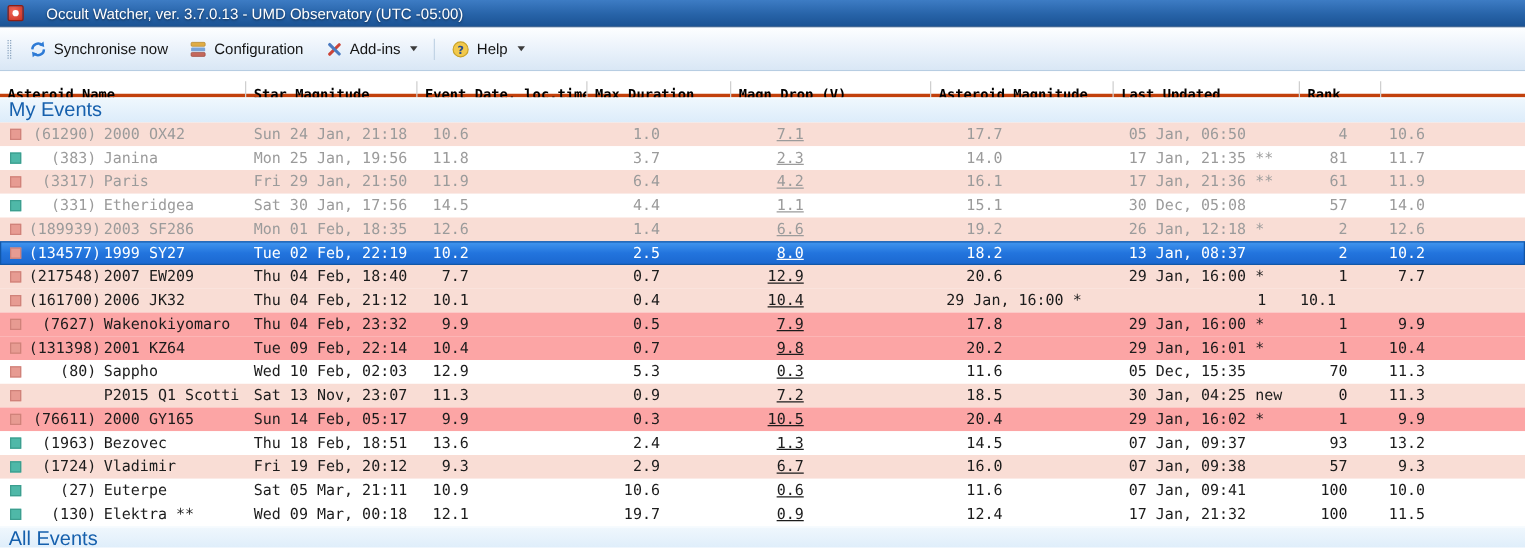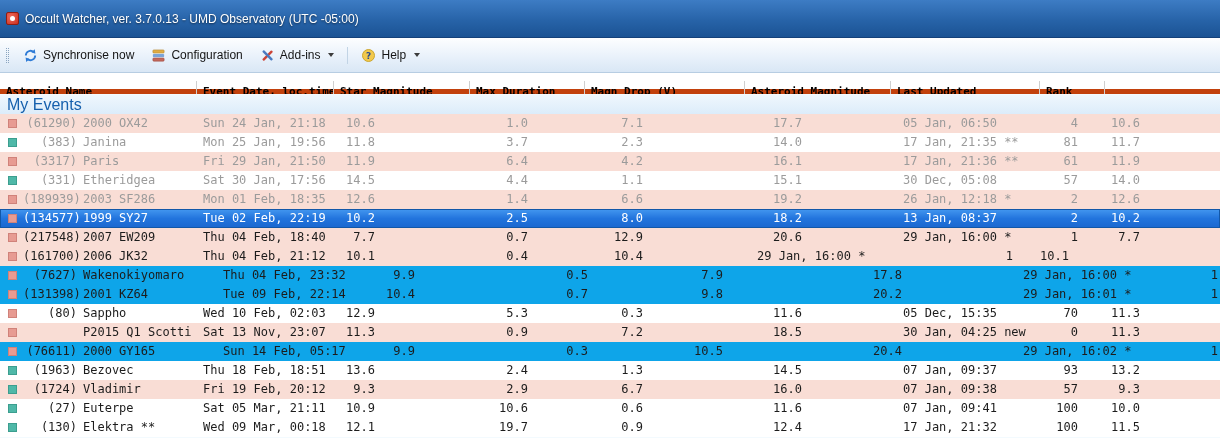--- a/index.html
+++ b/index.html
@@ -6,23 +6,23 @@
   html,body { margin:0; padding:0; }
   body {
     width:1220px; height:438px; overflow:hidden;
     font-family:"Liberation Sans", sans-serif;
     background:#ffffff;
   }
   .window { width:1220px; height:438px; display:flex; flex-direction:column; }
 
   
   .titlebar {
-    height:38px; flex:none;
+    height:22px; flex:none;
     background:linear-gradient(180deg,#3d7cc4 0%,#2763a8 55%,#1b5394 100%);
-    display:flex; align-items:center; gap:6px; padding:0 6px;
+    display:flex; align-items:center; gap:18px; padding:0 6px;
     border-bottom:1px solid #14417a;
   }
   .app-icon {
     width:13px; height:13px; flex:none; border-radius:2px;
     background:radial-gradient(circle at 35% 35%, #f26a5b, #c92f20);
     border:1px solid #8f1d12; position:relative;
   }
   .app-icon::after {
     content:""; position:absolute; left:3px; top:3px; width:5px; height:5px;
     border-radius:50%; background:#fff;
@@ -52,21 +52,21 @@
     border-right:3px solid transparent; border-top:4px solid #3c3c3c; margin-left:3px; }
   .tb-sep { width:1px; height:17px; background:#c2d4e5; margin:0 4px; flex:none; }
 
   
   .grid-cols {
     display:grid;
     grid-template-columns:197px 137px 136px 115px 160px 146px 149px 65px 115px;
   }
   .thead {
     height:21px; flex:none; align-items:center; background:#ffffff;
-    border-bottom:5px solid #c2410c;
+    border-bottom:3px solid #c2410c;
     font-family:"DejaVu Sans Mono",monospace; font-size:11px; font-weight:bold; color:#000;
   }
   .hcell {
     height:21px; line-height:21px; padding-left:6px;
     border-right:1px solid #cfcfcf; white-space:nowrap; overflow:hidden;
   }
   .hcell:last-child { border-right:none;margin-top:16px; }
 
   .section-bar {
     height:20px; line-height:19px; flex:none;
@@ -74,37 +74,37 @@
     color:#1660ad; font-size:16px; padding-left:7px;
     border-top:1px solid #f3fafe;
   }
 
   .trow {
     height:19px; line-height:19px;
     font-family:"DejaVu Sans Mono",monospace; font-size:12px; color:#1c1c1c;
   }
   .trow.dim { color:#9b9b9b; }
   .bg-pink  { background:#f9ddd5; }
-  .bg-green { background:#0ea5e9;gap:20px; }
+  .bg-green { background:#fca5a5; }
   .bg-white { background:#ffffff; }
   .trow.selected {
     background:linear-gradient(180deg,#4498f0 0%,#2274dd 50%,#1b67cf 100%);
     color:#ffffff; outline:1px solid #1257a8; outline-offset:-1px;
   }
   .cell { white-space:nowrap; overflow:hidden; }
   .c-name { display:flex; align-items:center; }
   .row-icon { width:9px; height:9px; margin-left:8px; flex:none; }
   .icon-pink { background:#e79b92; border:1px solid #d0827a; }
   .icon-teal { background:#4fb8a8; border:1px solid #3c9e8f; }
   .num { width:54px; text-align:right; margin-left:6px; white-space:pre; flex:none; }
   .nm  { margin-left:6px; white-space:pre; }
   .c-date { padding-left:6px; }
   .c-star { text-align:right; padding-right:95px; }
   .c-dur  { text-align:right; padding-right:57px; }
-  .c-drop { text-align:right; padding-right:102px; }
+  .c-drop { text-align:right; padding-right:102px;text-decoration:underline; }
   .c-ast  { text-align:right; padding-right:89px; }
   .c-upd  { padding-left:12px; }
   .c-rank { text-align:right; padding-right:27px; }
   .c-magn { text-align:right; padding-right:80px; }
 
   .table-body { background:#ffffff; flex:1; }
 </style>
 </head>
 <body>
 
@@ -161,22 +161,22 @@
           <text x="8" y="11.6" text-anchor="middle" font-size="9.5" font-weight="bold" fill="#2a4d8f" font-family="DejaVu Sans, sans-serif">?</text>
         </svg>
       </span>
       <span>Help</span>
       <span class="caret"></span>
     </button>
   </div>
 
   <div class="thead grid-cols">
     <div class="hcell">Asteroid Name</div>
+    <div class="hcell">Star Magnitude</div>
     <div class="hcell">Event Date, loc.time</div>
-    <div class="hcell">Star Magnitude</div>
     <div class="hcell">Max Duration</div>
     <div class="hcell">Magn Drop (V)</div>
     <div class="hcell">Asteroid Magnitude</div>
     <div class="hcell">Last Updated</div>
     <div class="hcell">Rank</div>
     <div class="hcell">Magn.</div>
   </div>
 
   <div class="table-body">
 

